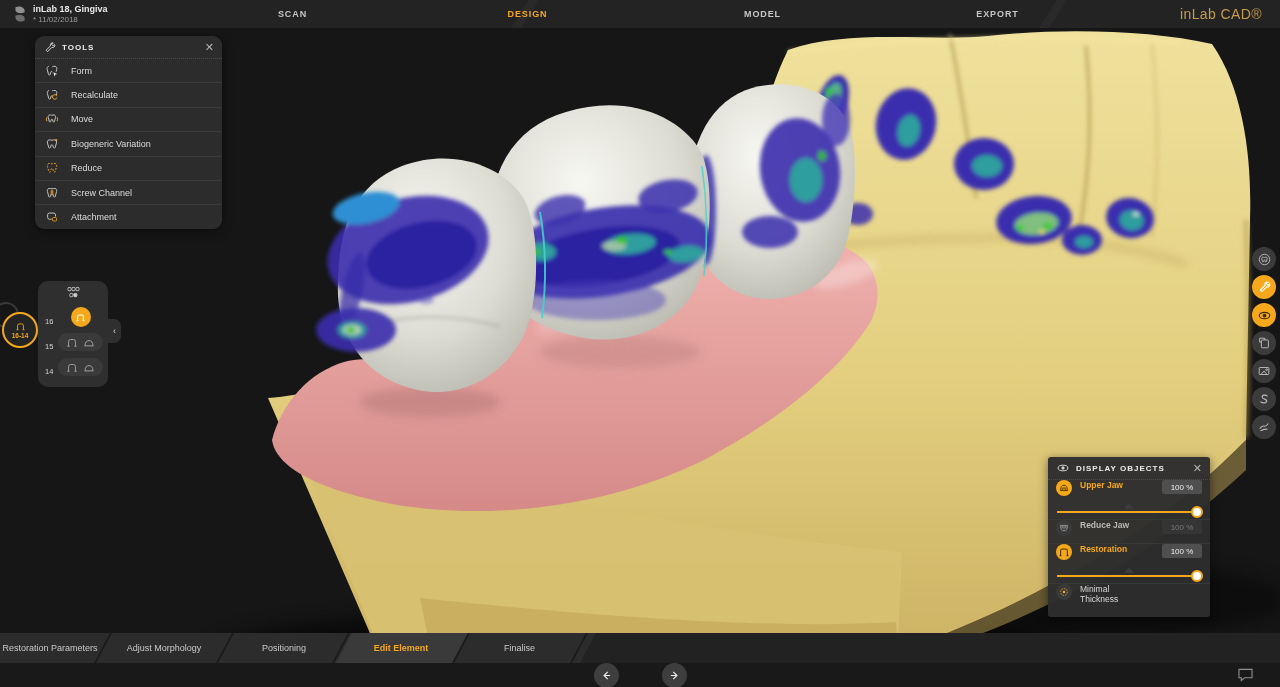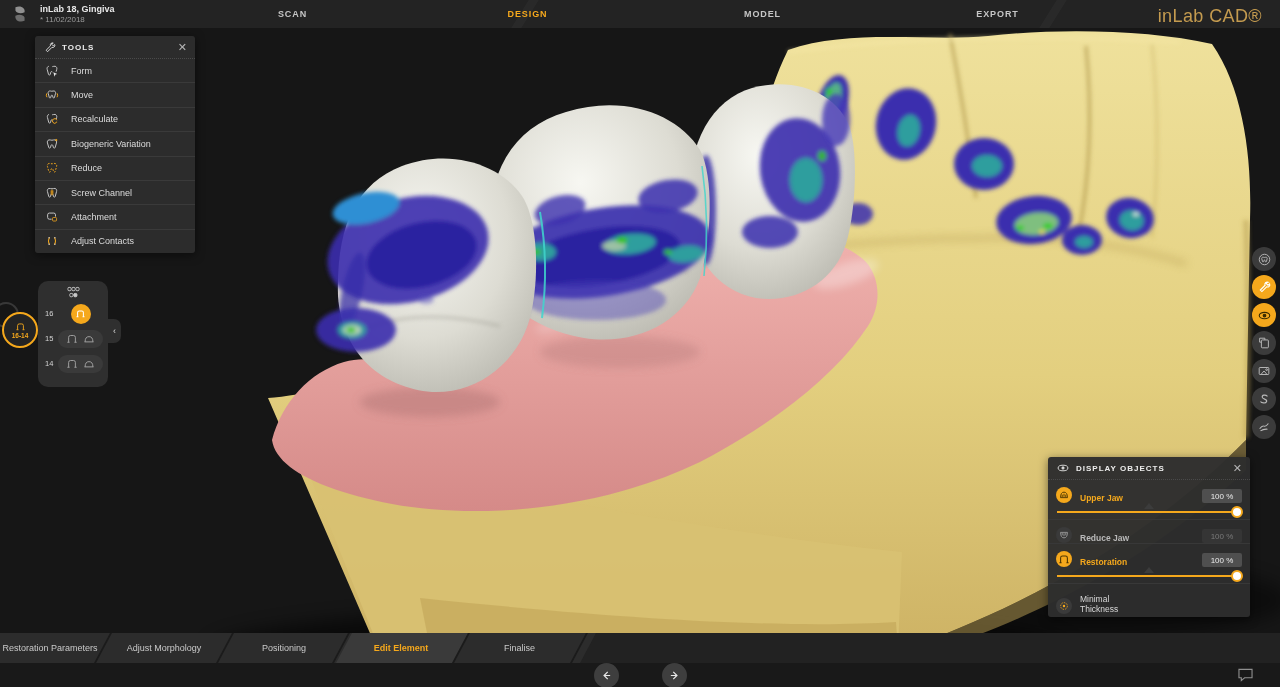--- a/index.html
+++ b/index.html
@@ -3,48 +3,48 @@
 <meta charset="utf-8">
 <style>
   html,body{margin:0;padding:0}
   body{width:1280px;height:687px;position:relative;overflow:hidden;background:#161616;
        font-family:"Liberation Sans",sans-serif;-webkit-font-smoothing:antialiased}
   svg{display:block}
   
   .topbar{position:absolute;top:0;left:0;right:0;height:28px;background:#232323;z-index:10;
           display:flex;align-items:center}
   .logo{margin-left:10px}
-  .project{margin-left:10px;line-height:1.15}
+  .project{margin-left:3px;line-height:1.15}
   .project .t{font-size:9px;font-weight:bold;color:#e9e9e9}
   .project .d{font-size:8px;color:#9a9a9a}
   .nav{position:absolute;left:175px;width:940px;top:0;height:28px;display:flex}
   .nav .nitem{flex:1;display:flex;align-items:center;justify-content:center;font-size:9px;
           letter-spacing:.9px;color:#c6c6c6;font-weight:bold;cursor:pointer}
   .nav .nitem.active{color:#f5a81c}
-  .brand{position:absolute;right:18px;top:6px;font-size:18px;color:#c49b4f;letter-spacing:.4px}
+  .brand{position:absolute;right:18px;top:6px;font-size:14px;color:#c49b4f;letter-spacing:.4px}
   .tbsep{position:absolute;top:0;height:28px;width:10px;background:rgba(255,255,255,.03);
          transform:skewX(-32deg)}
   
   .scene{position:absolute;inset:0;z-index:0;cursor:grab}
   
-  .tools{position:absolute;left:35px;top:36px;width:160px;background:rgba(46,46,46,.96);
-         border-radius:3px;z-index:5;box-shadow:0 2px 10px rgba(0,0,0,.5)}
+  .tools{position:absolute;left:35px;top:36px;width:187px;background:rgba(46,46,46,.96);
+         border-radius:9px;z-index:5;box-shadow:0 2px 10px rgba(0,0,0,.5)}
   .phead{height:22px;display:flex;align-items:center;padding:0 8px;border-bottom:1px dotted #4a4a4a;color:#d9d9d9}
   .phead .ttl{flex:1;font-size:8px;font-weight:bold;letter-spacing:1px;color:#ededed;margin-left:6px}
   .phead .x{font-size:11px;color:#b5b5b5;cursor:pointer;line-height:1}
   .tools ul{list-style:none;margin:0;padding:0}
   .tools li{height:23.4px;display:flex;align-items:center;padding:0 10px;border-top:1px solid #3a3a3a;cursor:pointer}
   .tools li:first-child{border-top:none}
   .tools li svg{width:14px;height:14px;margin-right:12px;color:#c9c9c9;flex:none}
   .tools li span{font-size:9px;color:#dcdcdc;white-space:nowrap}
   
   .teeth{position:absolute;left:38px;top:281px;width:70px;height:106px;background:#2f2f2f;
          border-radius:10px;z-index:5;box-sizing:border-box;padding-top:5px}
   .teeth .gridic{display:flex;justify-content:center;color:#c9c9c9;margin-bottom:2px}
-  .trow{display:flex;align-items:center;height:25px;padding:0 5px 0 7px;box-sizing:border-box}
+  .trow{display:flex;align-items:flex-end;height:25px;padding:0 5px 0 7px;box-sizing:border-box}
   .trow .num{width:13px;font-size:7.5px;color:#d5d5d5}
   .trow .pill{flex:1;display:flex;align-items:center;justify-content:center;gap:5px;
               background:#3a3a3a;border-radius:9px;height:18px}
   .trow .pill.sel{background:transparent}
   .selbtn{width:20px;height:20px;border-radius:50%;background:#f5a81c;display:flex;
           align-items:center;justify-content:center;color:#fff;cursor:pointer}
   .obtn{color:#a8a8a8;display:flex;cursor:pointer}
   .collapse{position:absolute;left:108px;top:319px;width:13px;height:24px;background:#2f2f2f;
             border-radius:0 7px 7px 0;color:#ddd;font-size:9px;display:flex;align-items:center;
             justify-content:center;z-index:4;cursor:pointer}
@@ -54,23 +54,23 @@
           border-radius:50%;background:#242424;z-index:5;display:flex;flex-direction:column;
           align-items:center;justify-content:center;color:#f5a81c;cursor:pointer}
   .gbadge .gl{font-size:6.5px;font-weight:bold;margin-top:1px}
   
   .rtb{position:absolute;right:4px;top:247px;display:flex;flex-direction:column;gap:4px;z-index:5}
   .cbtn{width:24px;height:24px;border-radius:50%;background:#3b3b3b;display:flex;align-items:center;
         justify-content:center;color:#b9b9b9;cursor:pointer}
   .cbtn.on{background:#f5a81c;color:#fff}
   .cbtn.on.dk{color:#3a2b00}
   
-  .dob{position:absolute;left:1048px;top:457px;width:202px;background:rgba(45,45,45,.97);
+  .dob{position:absolute;left:1048px;top:457px;width:162px;background:rgba(45,45,45,.97);
        border-radius:3px;z-index:5;box-shadow:0 2px 10px rgba(0,0,0,.5);padding-bottom:3px}
-  .drow{display:flex;align-items:flex-end;height:23px;padding:0 8px;border-top:1px solid #383838}
+  .drow{display:flex;align-items:flex-start;height:23px;padding:0 8px;border-top:1px solid #383838}
   .drow.nt{border-top:none}
   .drow .cic{width:16px;height:16px;border-radius:50%;display:flex;align-items:center;
              justify-content:center;margin-right:8px;flex:none;cursor:pointer}
   .cic.on{background:#f5a81c;color:#4a3300}
   .cic.off{background:#3a3a3a;color:#9a9a9a}
   .drow .lbl{flex:1;font-size:8.5px;font-weight:bold}
   .lbl.on{color:#f5a81c}.lbl.off{color:#b9b9b9}
   .lbl.plain{color:#d8d8d8;font-weight:normal;line-height:1.2;max-width:62px}
   .vbadge{min-width:32px;text-align:center;font-size:8px;padding:2.5px 4px;border-radius:2px}
   .vbadge.on{background:#4f4f4f;color:#ececec}
@@ -278,36 +278,36 @@
     <li>
       <svg viewBox="0 0 16 16" fill="none" stroke="currentColor" stroke-width="1.1">
         <path d="M4.3 2.6C2.7 3 2 4.6 2.5 6.2L4 11.8c.3 1.1 1.7 1.1 2 0l.6-2.4c.3-1 1.6-1 1.9 0"></path>
         <path d="M9.5 9.5l4.5 1.9-2.2.7-.8 2.4z" fill="#e8e8e8" stroke="none"></path>
         <path d="M8.4 3c1-.1 2.1-.6 3.2-.4 1.6.4 2.3 2 1.8 3.6l-.7 2.6"></path>
       </svg>
         <span>Form</span>
       </li>
     <li>
       <svg viewBox="0 0 16 16" fill="none" stroke="currentColor" stroke-width="1.1">
-        <path d="M5.2 3.4c-1.3.3-1.9 1.6-1.5 2.9l1.2 4.5c.3.9 1.4.9 1.6 0l.6-2c.2-.8 1.3-.8 1.5 0l.6 2c.3.9 1.4.9 1.6 0l1.2-4.5c.4-1.3-.2-2.6-1.5-2.9-.9-.2-1.8.3-2.7.3s-1.8-.5-2.6-.3z"></path>
-        <path d="M2 6.4q-1.3 1.9 0 3.8M14 6.4q1.3 1.9 0 3.8" stroke="#f5a81c" stroke-linecap="round"></path>
-      </svg>
-        <span>Move</span>
-      </li>
-    <li>
-      <svg viewBox="0 0 16 16" fill="none" stroke="currentColor" stroke-width="1.1">
         <path d="M4.6 2.8C3 3.1 2.3 4.7 2.8 6.3l1.5 5.6c.3 1.1 1.7 1.1 2 0l.6-2.3c.3-1 1.7-1 2 0"></path>
         <path d="M8.2 3.2c1-.1 2.2-.6 3.3-.4 1.6.3 2.3 1.9 1.8 3.5l-.5 1.8"></path>
         <path d="M13.5 9.4a2.6 2.6 0 1 0-.4 2.4" stroke="#f5a81c"></path>
         <path d="M14.2 11.5l-1.2.8-.3-1.4z" fill="#f5a81c" stroke="none"></path>
       </svg>
         <span>Recalculate</span>
       </li>
     <li>
       <svg viewBox="0 0 16 16" fill="none" stroke="currentColor" stroke-width="1.1">
+        <path d="M5.2 3.4c-1.3.3-1.9 1.6-1.5 2.9l1.2 4.5c.3.9 1.4.9 1.6 0l.6-2c.2-.8 1.3-.8 1.5 0l.6 2c.3.9 1.4.9 1.6 0l1.2-4.5c.4-1.3-.2-2.6-1.5-2.9-.9-.2-1.8.3-2.7.3s-1.8-.5-2.6-.3z"></path>
+        <path d="M2 6.4q-1.3 1.9 0 3.8M14 6.4q1.3 1.9 0 3.8" stroke="#f5a81c" stroke-linecap="round"></path>
+      </svg>
+        <span>Move</span>
+      </li>
+    <li>
+      <svg viewBox="0 0 16 16" fill="none" stroke="currentColor" stroke-width="1.1">
         <path d="M4.6 3.3C3 3.6 2.3 5.2 2.8 6.8l1.5 5.1c.3 1.1 1.7 1.1 2 0l.6-2.3c.3-1 1.7-1 2 0l.7 2.3c.3 1.1 1.7 1.1 2 0l1.5-5.1c.5-1.6-.2-3.2-1.8-3.5-1.1-.2-2.3.4-3.4.4-1.1 0-2.2-.6-3.3-.4z"></path>
         <path d="M12.8 2.2v2.6M11.5 3.5h2.6" stroke="#f5a81c"></path>
       </svg>
         <span>Biogeneric Variation</span>
       </li>
     <li>
       <svg viewBox="0 0 16 16" fill="none" stroke="#f5a81c" stroke-width="1.1">
         <path d="M4.6 2.8C3 3.1 2.3 4.7 2.8 6.3l1.5 5.6c.3 1.1 1.7 1.1 2 0L7 9.3c.3-1 1.7-1 2 0l.7 2.6c.3 1.1 1.7 1.1 2 0l1.5-5.6c.5-1.6-.2-3.2-1.8-3.5-1.1-.2-2.3.4-3.4.4-1.1 0-2.3-.6-3.4-.4z" stroke-dasharray="2 1.6"></path>
       </svg>
         <span>Reduce</span>
@@ -320,27 +320,20 @@
       </svg>
         <span>Screw Channel</span>
       </li>
     <li>
       <svg viewBox="0 0 16 16" fill="none" stroke="currentColor" stroke-width="1.1">
         <path d="M3 8.5v-3q0-2 2-2h5q2 0 2 2v2"></path>
         <path d="M3 8.5q0 2 2 2h2.5"></path>
         <rect x="8.6" y="8.6" width="4.6" height="4" rx="1" stroke="#f5a81c" stroke-width=".9"></rect>
       </svg>
         <span>Attachment</span>
-      </li>
-    <li>
-      <svg viewBox="0 0 16 16" fill="none" stroke="#f5a81c" stroke-width="1.2" stroke-linecap="round">
-        <path d="M5.2 4.2Q2.8 8 5.2 11.8M10.8 4.2Q13.2 8 10.8 11.8"></path>
-        <path d="M5.2 4.2l-1.3.2M5.2 11.8l-1.3-.2M10.8 4.2l1.3.2M10.8 11.8l1.3-.2" stroke="currentColor" stroke-width=".9"></path>
-      </svg>
-        <span>Adjust Contacts</span>
       </li>
   </ul>
 </div>
 
 <div class="arc"></div>
 <div class="gbadge">
   <svg width="11" height="9" viewBox="0 0 16 14" fill="none" stroke="currentColor" stroke-width="1.4">
     <path d="M3.5 12V5.5Q3.5 3 6 3h4q2.5 0 2.5 2.5V12M1.8 12h3M11.2 12h3"></path>
   </svg>
   <span class="gl">16-14</span>

